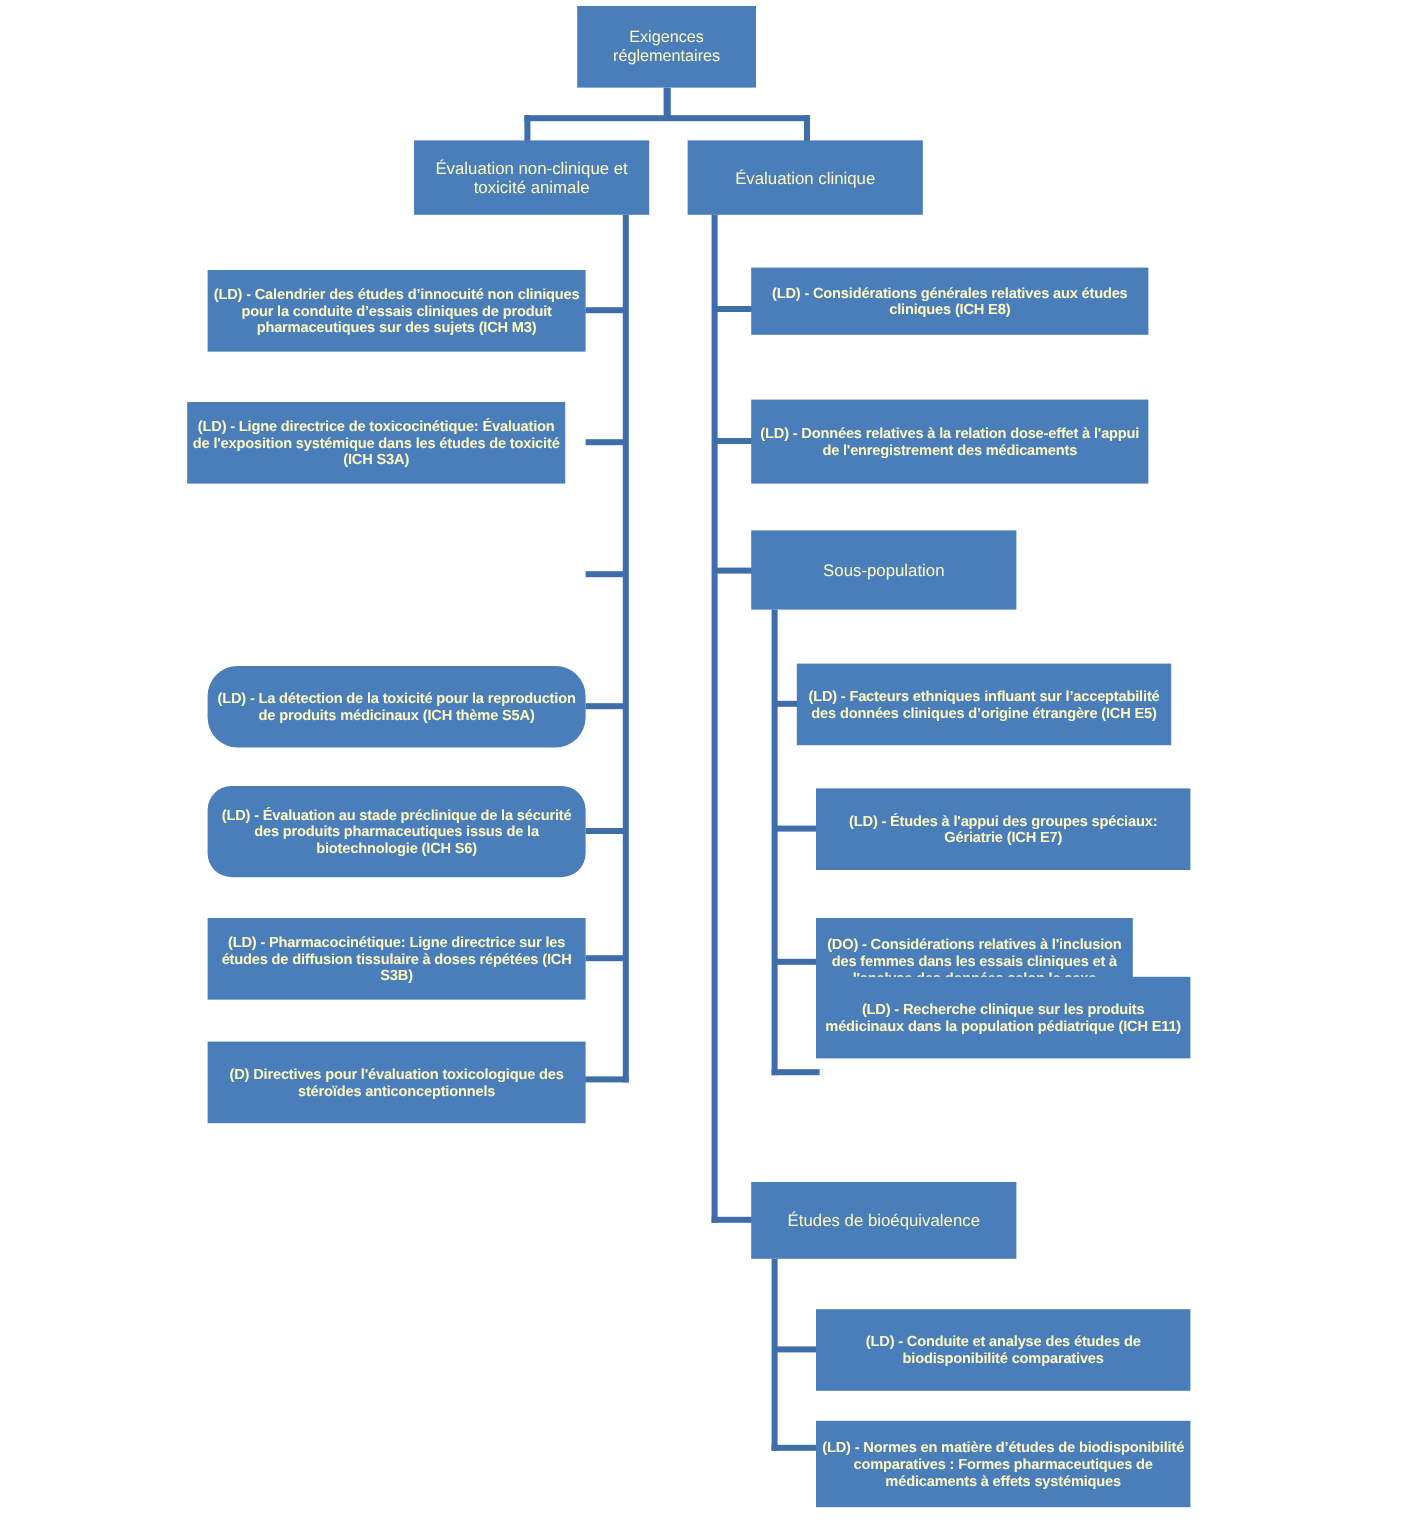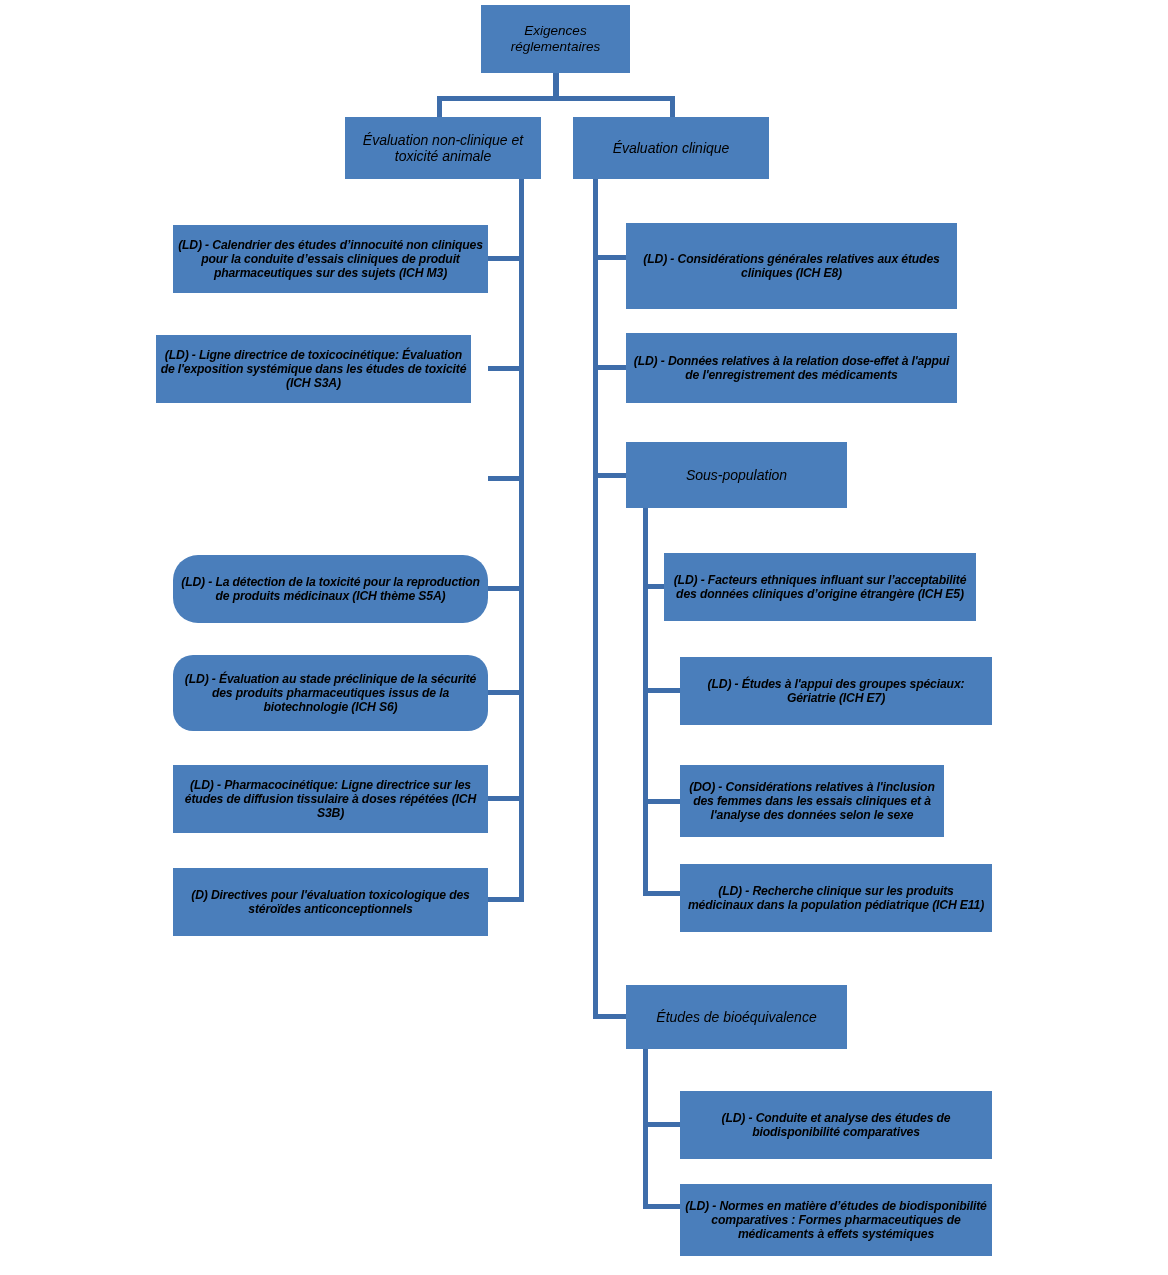--- a/index.html
+++ b/index.html
@@ -18,28 +18,27 @@
     height: 1275px;
     background: #ffffff;
     overflow: hidden;
   }
 
   
   .node {
     position: absolute;
     box-sizing: border-box;
     background: #4a7ebb;
-    color: #000000;
+    color: #fef9c3;
     display: flex;
     align-items: center;
     text-align: center;
     line-height: 1.16;
     padding: 2px 4px;
     z-index: 3;
-    font-style: italic;
   }
   .node .nlabel {
     display: block;
     width: 100%;
     white-space: pre-line;
   }
 
   
   .node.root      { font-size: 13.5px; }
   .node.branch    { font-size: 14px; }
@@ -121,21 +120,21 @@
     <span class="nlabel">(D) Directives pour l'évaluation toxicologique des stéroïdes anticonceptionnels</span>
   </div>
 
   <div class="node branch" style="left:573px; top:117px; width:196px; height:62px;">
     <span class="nlabel">Évaluation clinique</span>
   </div>
 
   <div class="conn v" style="left:593px; top:179px; width:5px; height:840px;"></div>
   <div class="conn h" style="left:593px; top:1014px; width:36px; height:5px;"></div>
 
-  <div class="node leaf" style="left:626px; top:223px; width:331px; height:86px;">
+  <div class="node leaf" style="left:626px; top:223px; width:331px; height:56px;">
     <span class="nlabel">(LD) - Considérations générales relatives aux études cliniques (ICH  E8)</span>
   </div>
   <div class="conn h" style="left:596px; top:255px; width:33px; height:5px;"></div>
 
   <div class="node leaf" style="left:626px; top:333px; width:331px; height:70px;">
     <span class="nlabel">(LD) - Données relatives à la relation dose-effet à l'appui de l'enregistrement des médicaments</span>
   </div>
   <div class="conn h" style="left:596px; top:365px; width:33px; height:5px;"></div>
 
   <div class="node group" style="left:626px; top:442px; width:221px; height:66px;">
@@ -154,21 +153,21 @@
   <div class="node leaf" style="left:680px; top:657px; width:312px; height:68px;">
     <span class="nlabel">(LD) - Études à l'appui des groupes spéciaux: Gériatrie (ICH E7)</span>
   </div>
   <div class="conn h" style="left:646px; top:688px; width:37px; height:5px;"></div>
 
   <div class="node leaf" style="left:680px; top:765px; width:264px; height:72px;">
     <span class="nlabel">(DO) -  Considérations relatives à l'inclusion des femmes dans les essais cliniques et à l'analyse des données selon le sexe</span>
   </div>
   <div class="conn h" style="left:646px; top:799px; width:37px; height:5px;"></div>
 
-  <div class="node leaf" style="left:680px; top:864px; width:312px; height:68px;">
+  <div class="node leaf" style="left:680px; top:814px; width:312px; height:68px;">
     <span class="nlabel">(LD) - Recherche clinique sur les produits médicinaux dans la population pédiatrique (ICH E11)</span>
   </div>
 
   <div class="node group" style="left:626px; top:985px; width:221px; height:64px;">
     <span class="nlabel">Études de bioéquivalence</span>
   </div>
 
   <div class="conn v" style="left:643px; top:1049px; width:5px; height:160px;"></div>
   <div class="conn h" style="left:643px; top:1204px; width:40px; height:5px;"></div>
 

